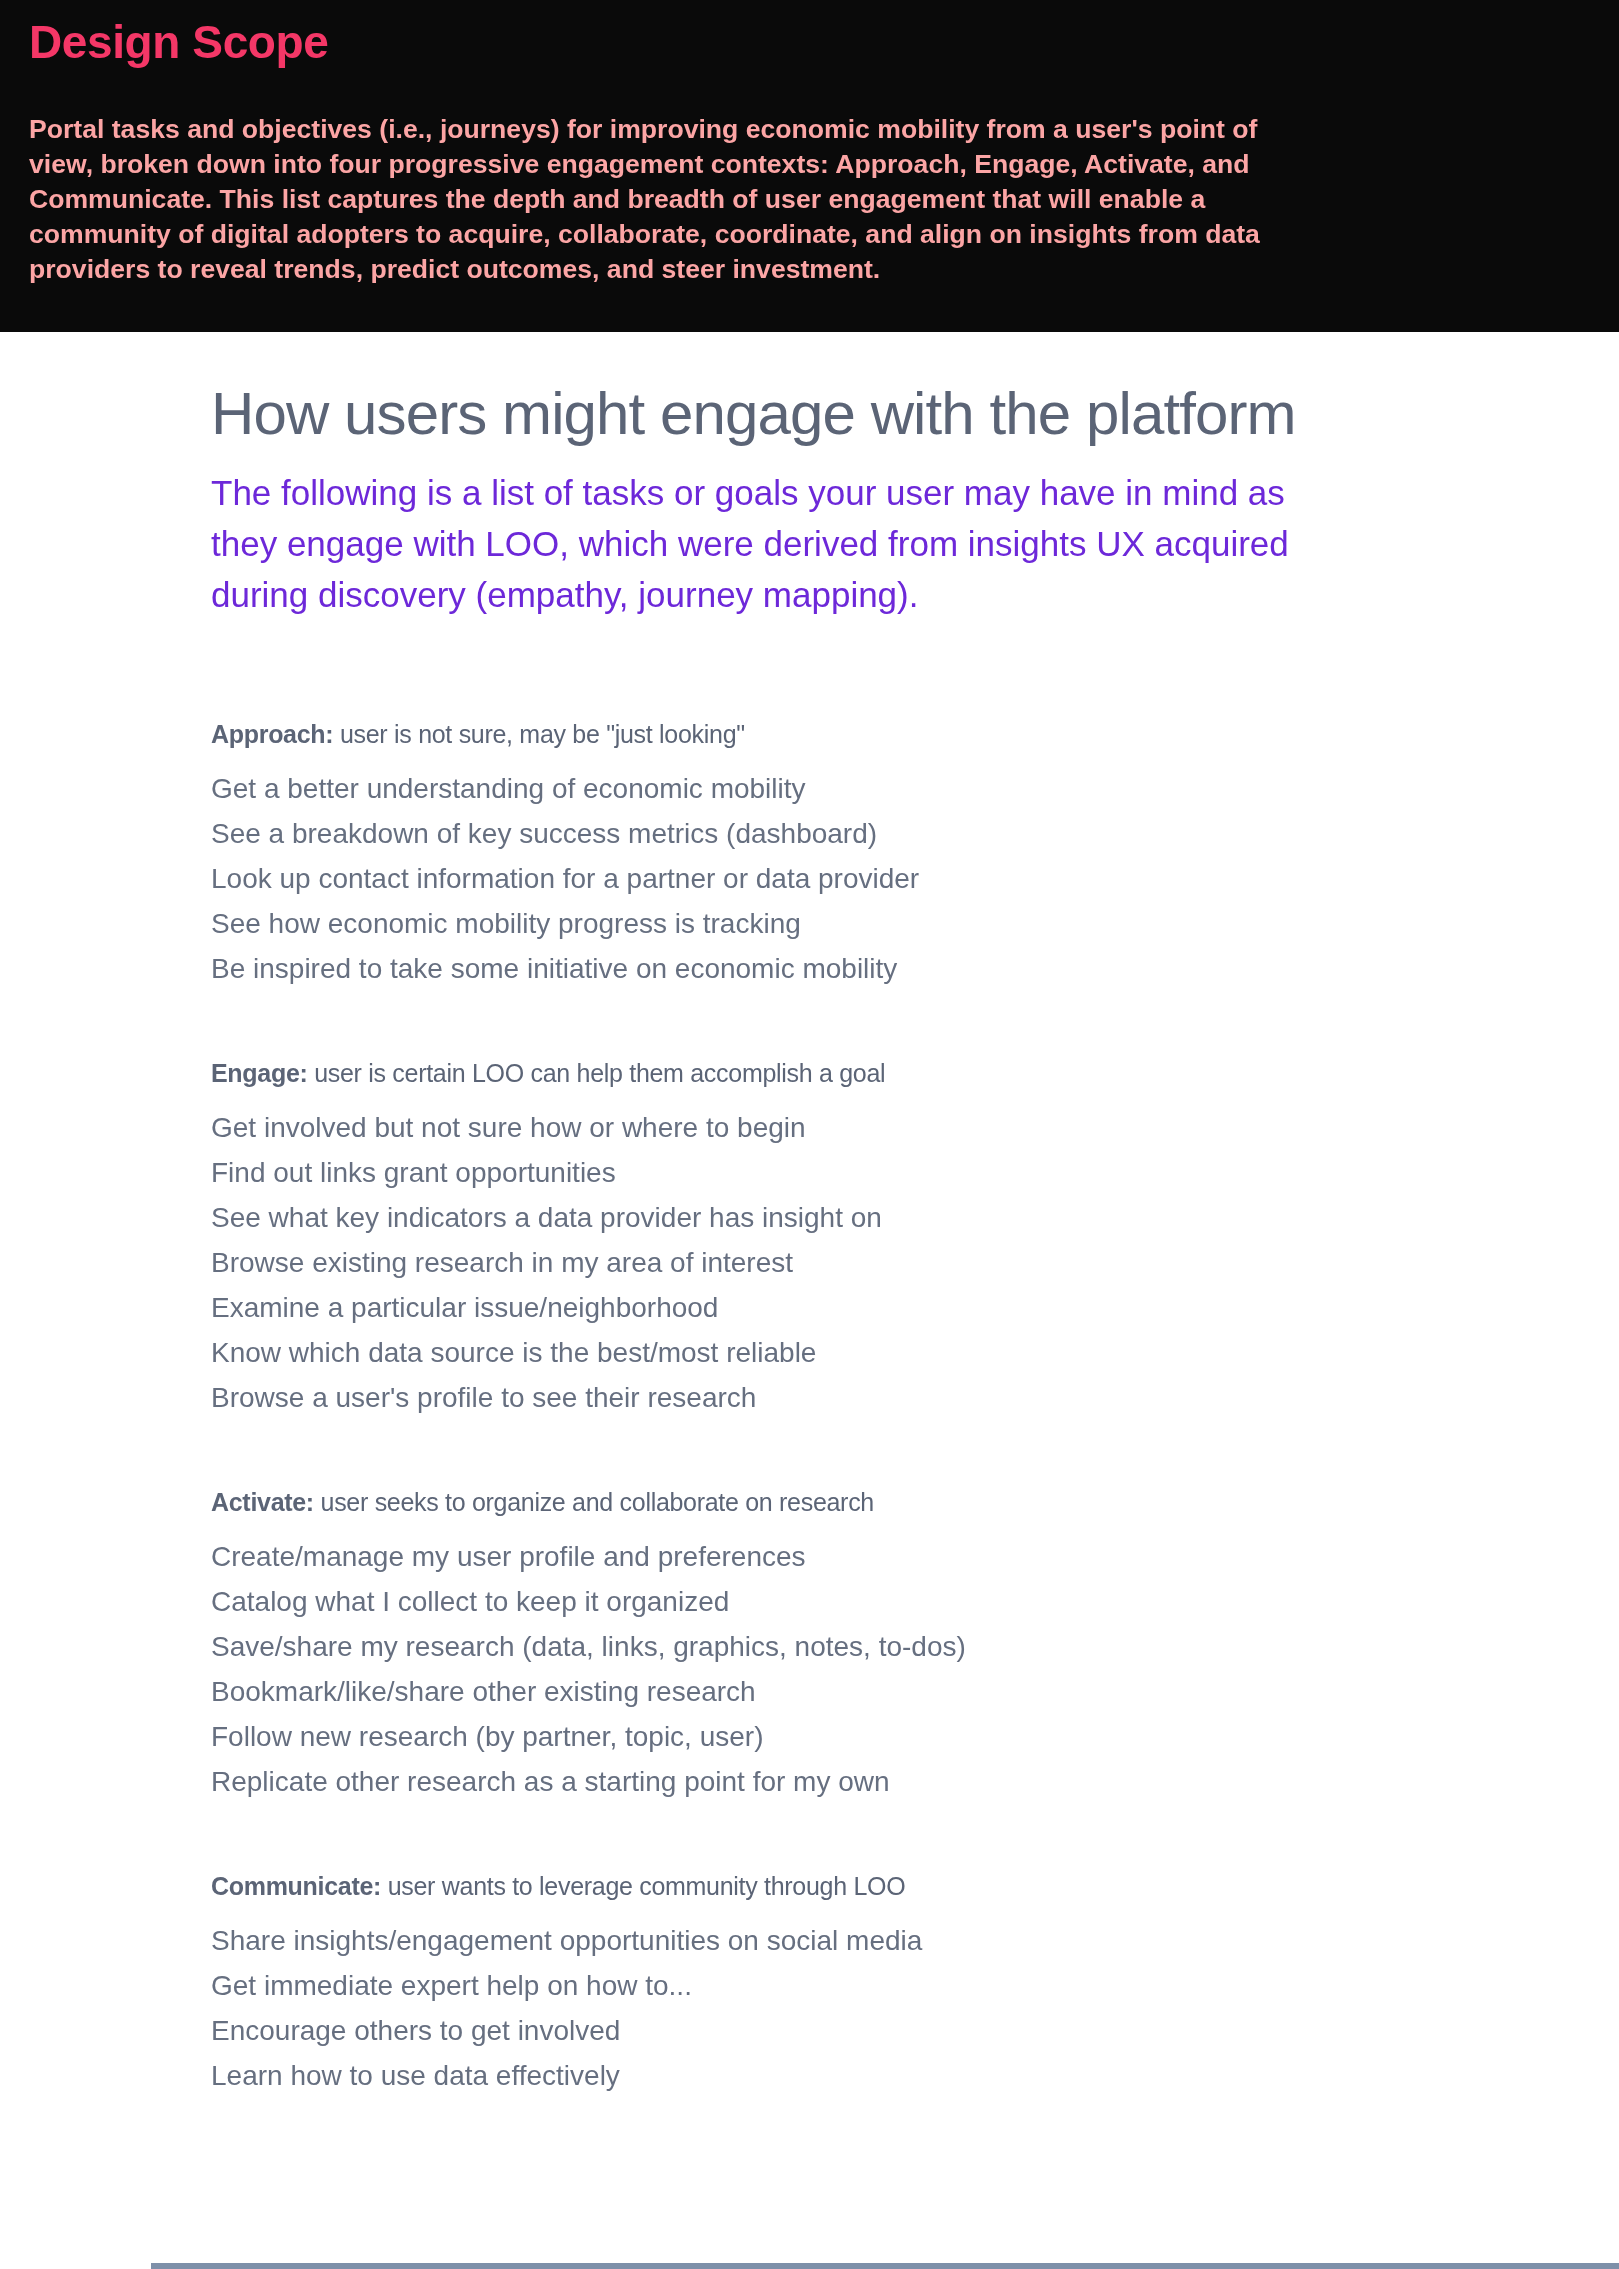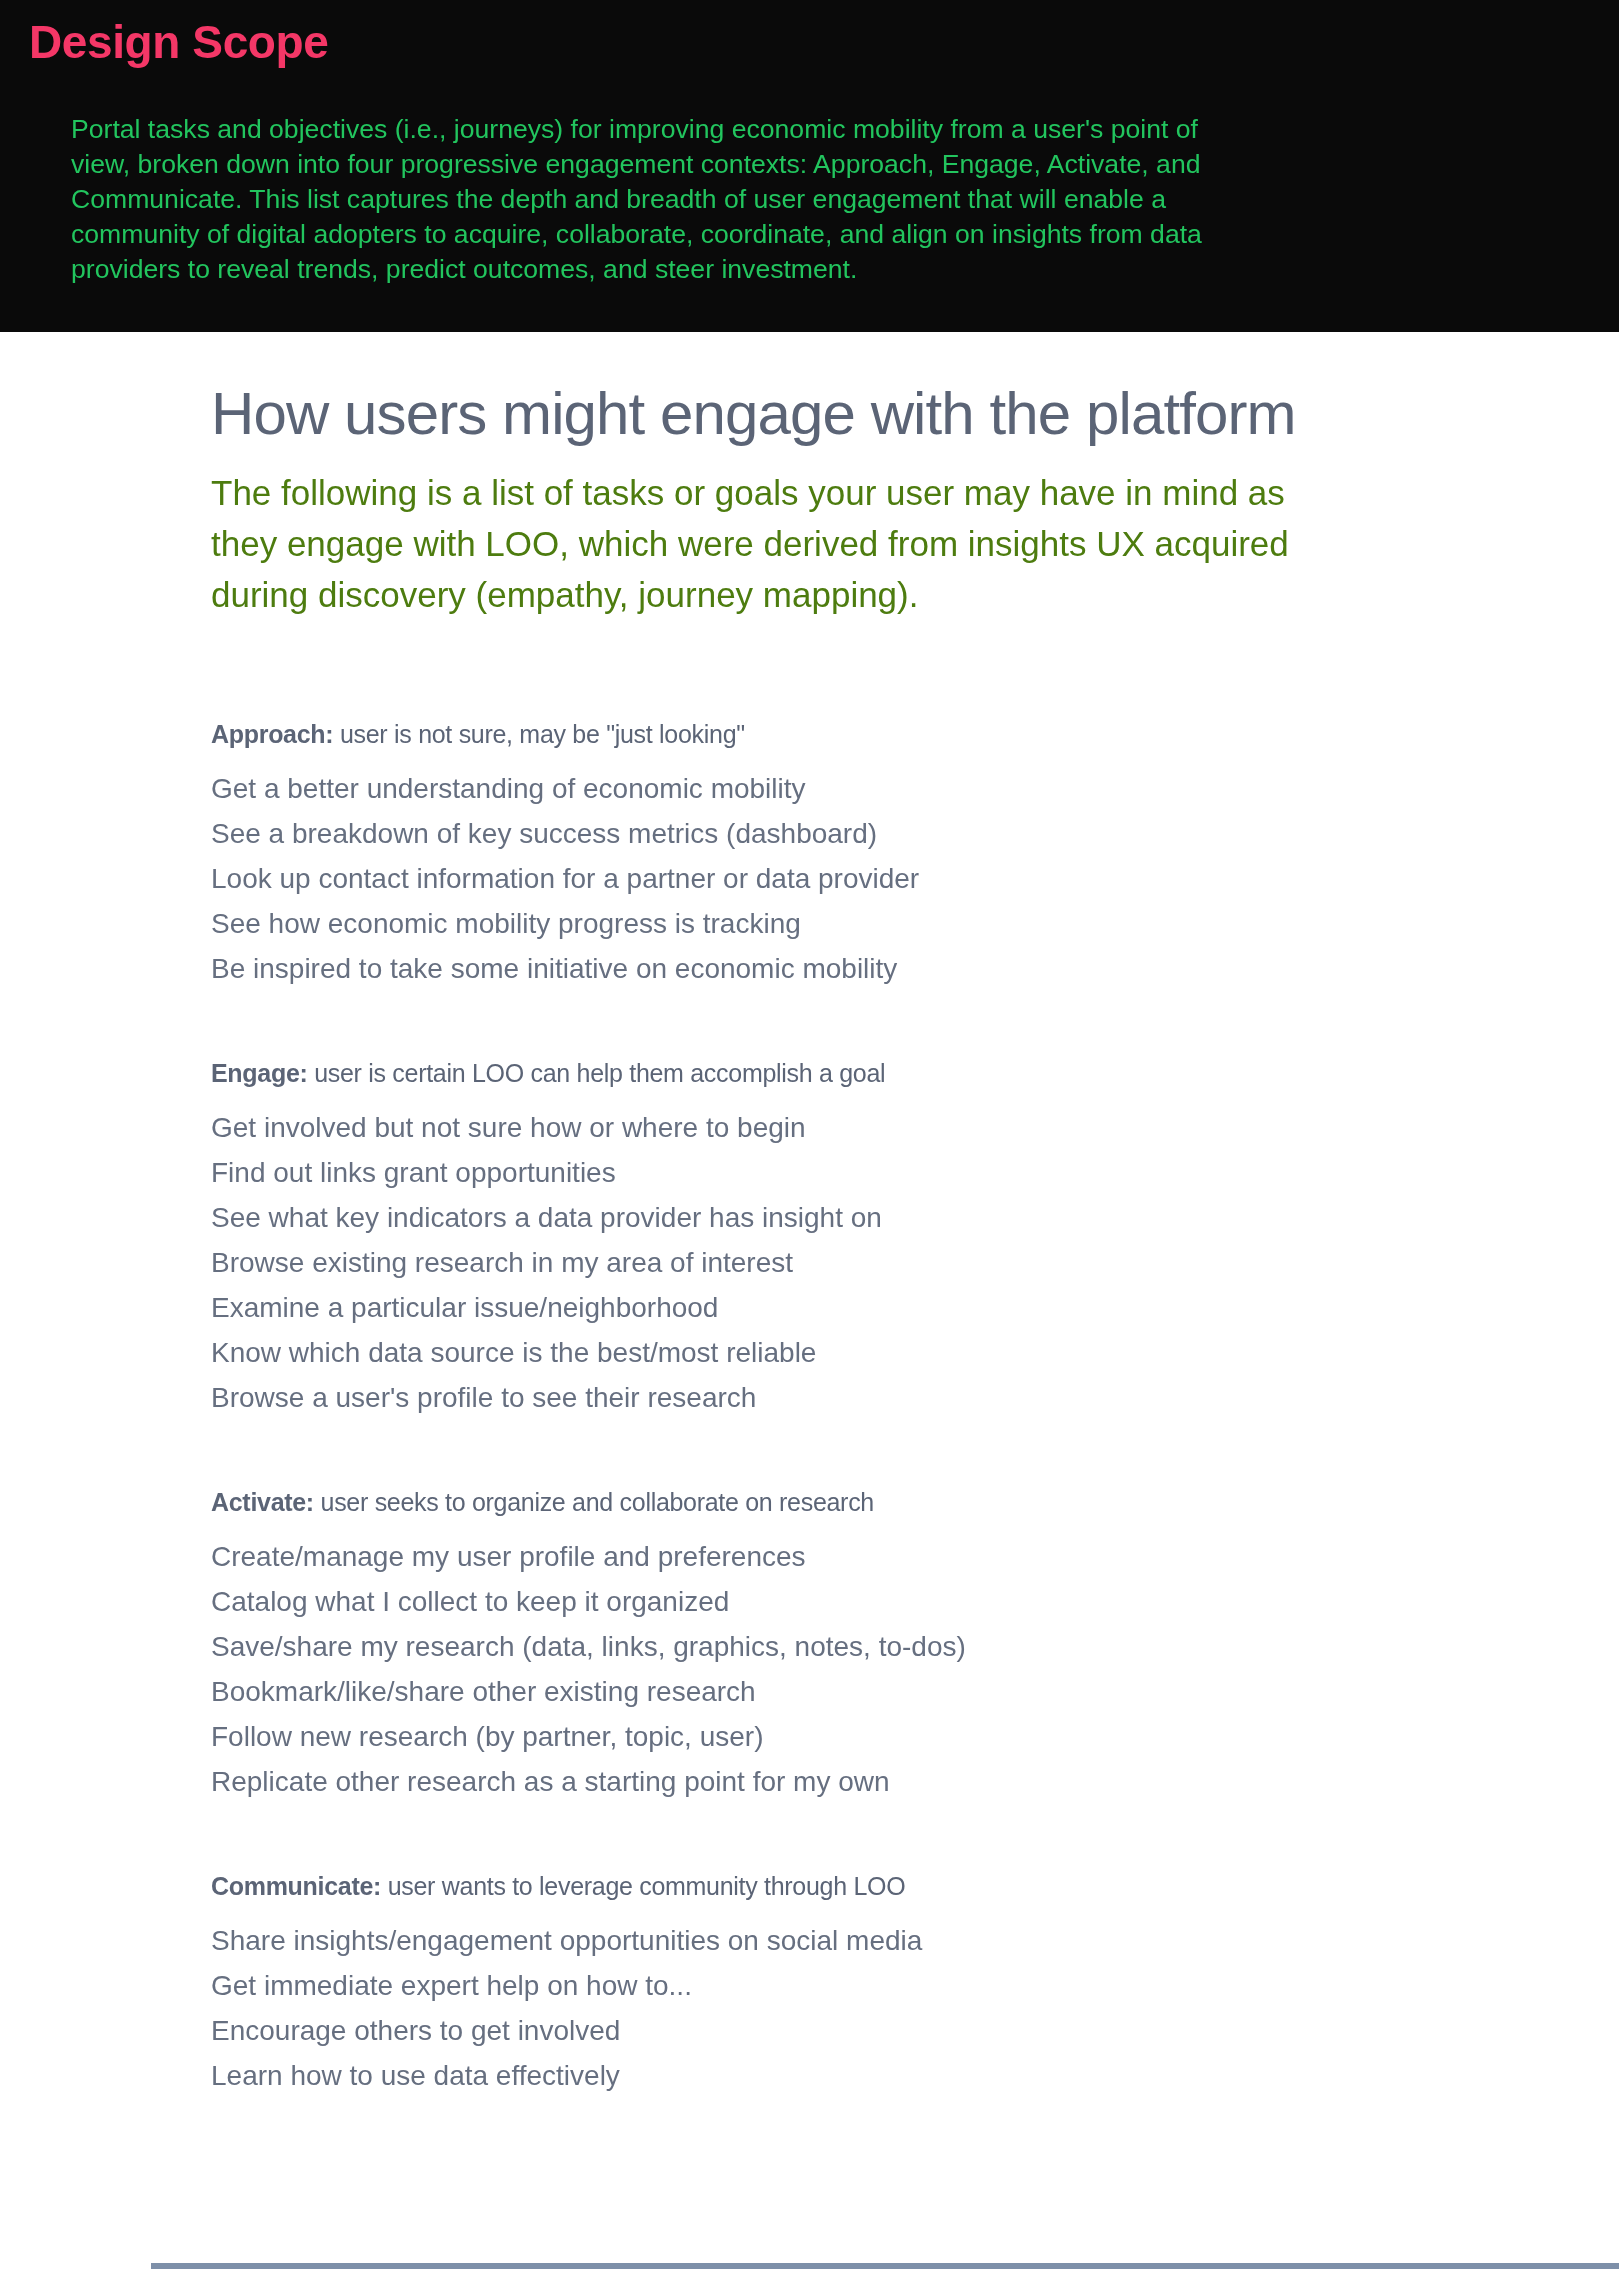--- a/index.html
+++ b/index.html
@@ -23,45 +23,44 @@
   }
   .header-title {
     font-size: 46px;
     line-height: 57px;
     font-weight: 700;
     color: #f43767;
     letter-spacing: -0.4px;
   }
   .header-desc {
     margin-top: 41px;
-    color: #22c55e;
+    color: #fca5a5;
     font-size: 26.6px;
     line-height: 35px;
-    font-weight: 400;
-    margin-left: 42px;
+    font-weight: 700;
   }
   .header-desc .line { white-space: nowrap; }
 
   
   .main {
     padding: 46px 53px 0 211px;
   }
   .main-title {
     font-size: 60px;
     line-height: 71px;
     font-weight: 500;
     color: #5b6476;
     letter-spacing: -0.9px;
   }
   .subtitle {
     margin-top: 17.7px;
     font-size: 35px;
     line-height: 51px;
     font-weight: 400;
-    color: #4d7c0f;
+    color: #6d28d9;
   }
   .subtitle .line { white-space: nowrap; }
 
   .section { margin-top: 57px; }
   .section.first { margin-top: 89px; }
   .section-heading {
     font-size: 25px;
     line-height: 50px;
     color: #5b6476;
     letter-spacing: -0.3px;

